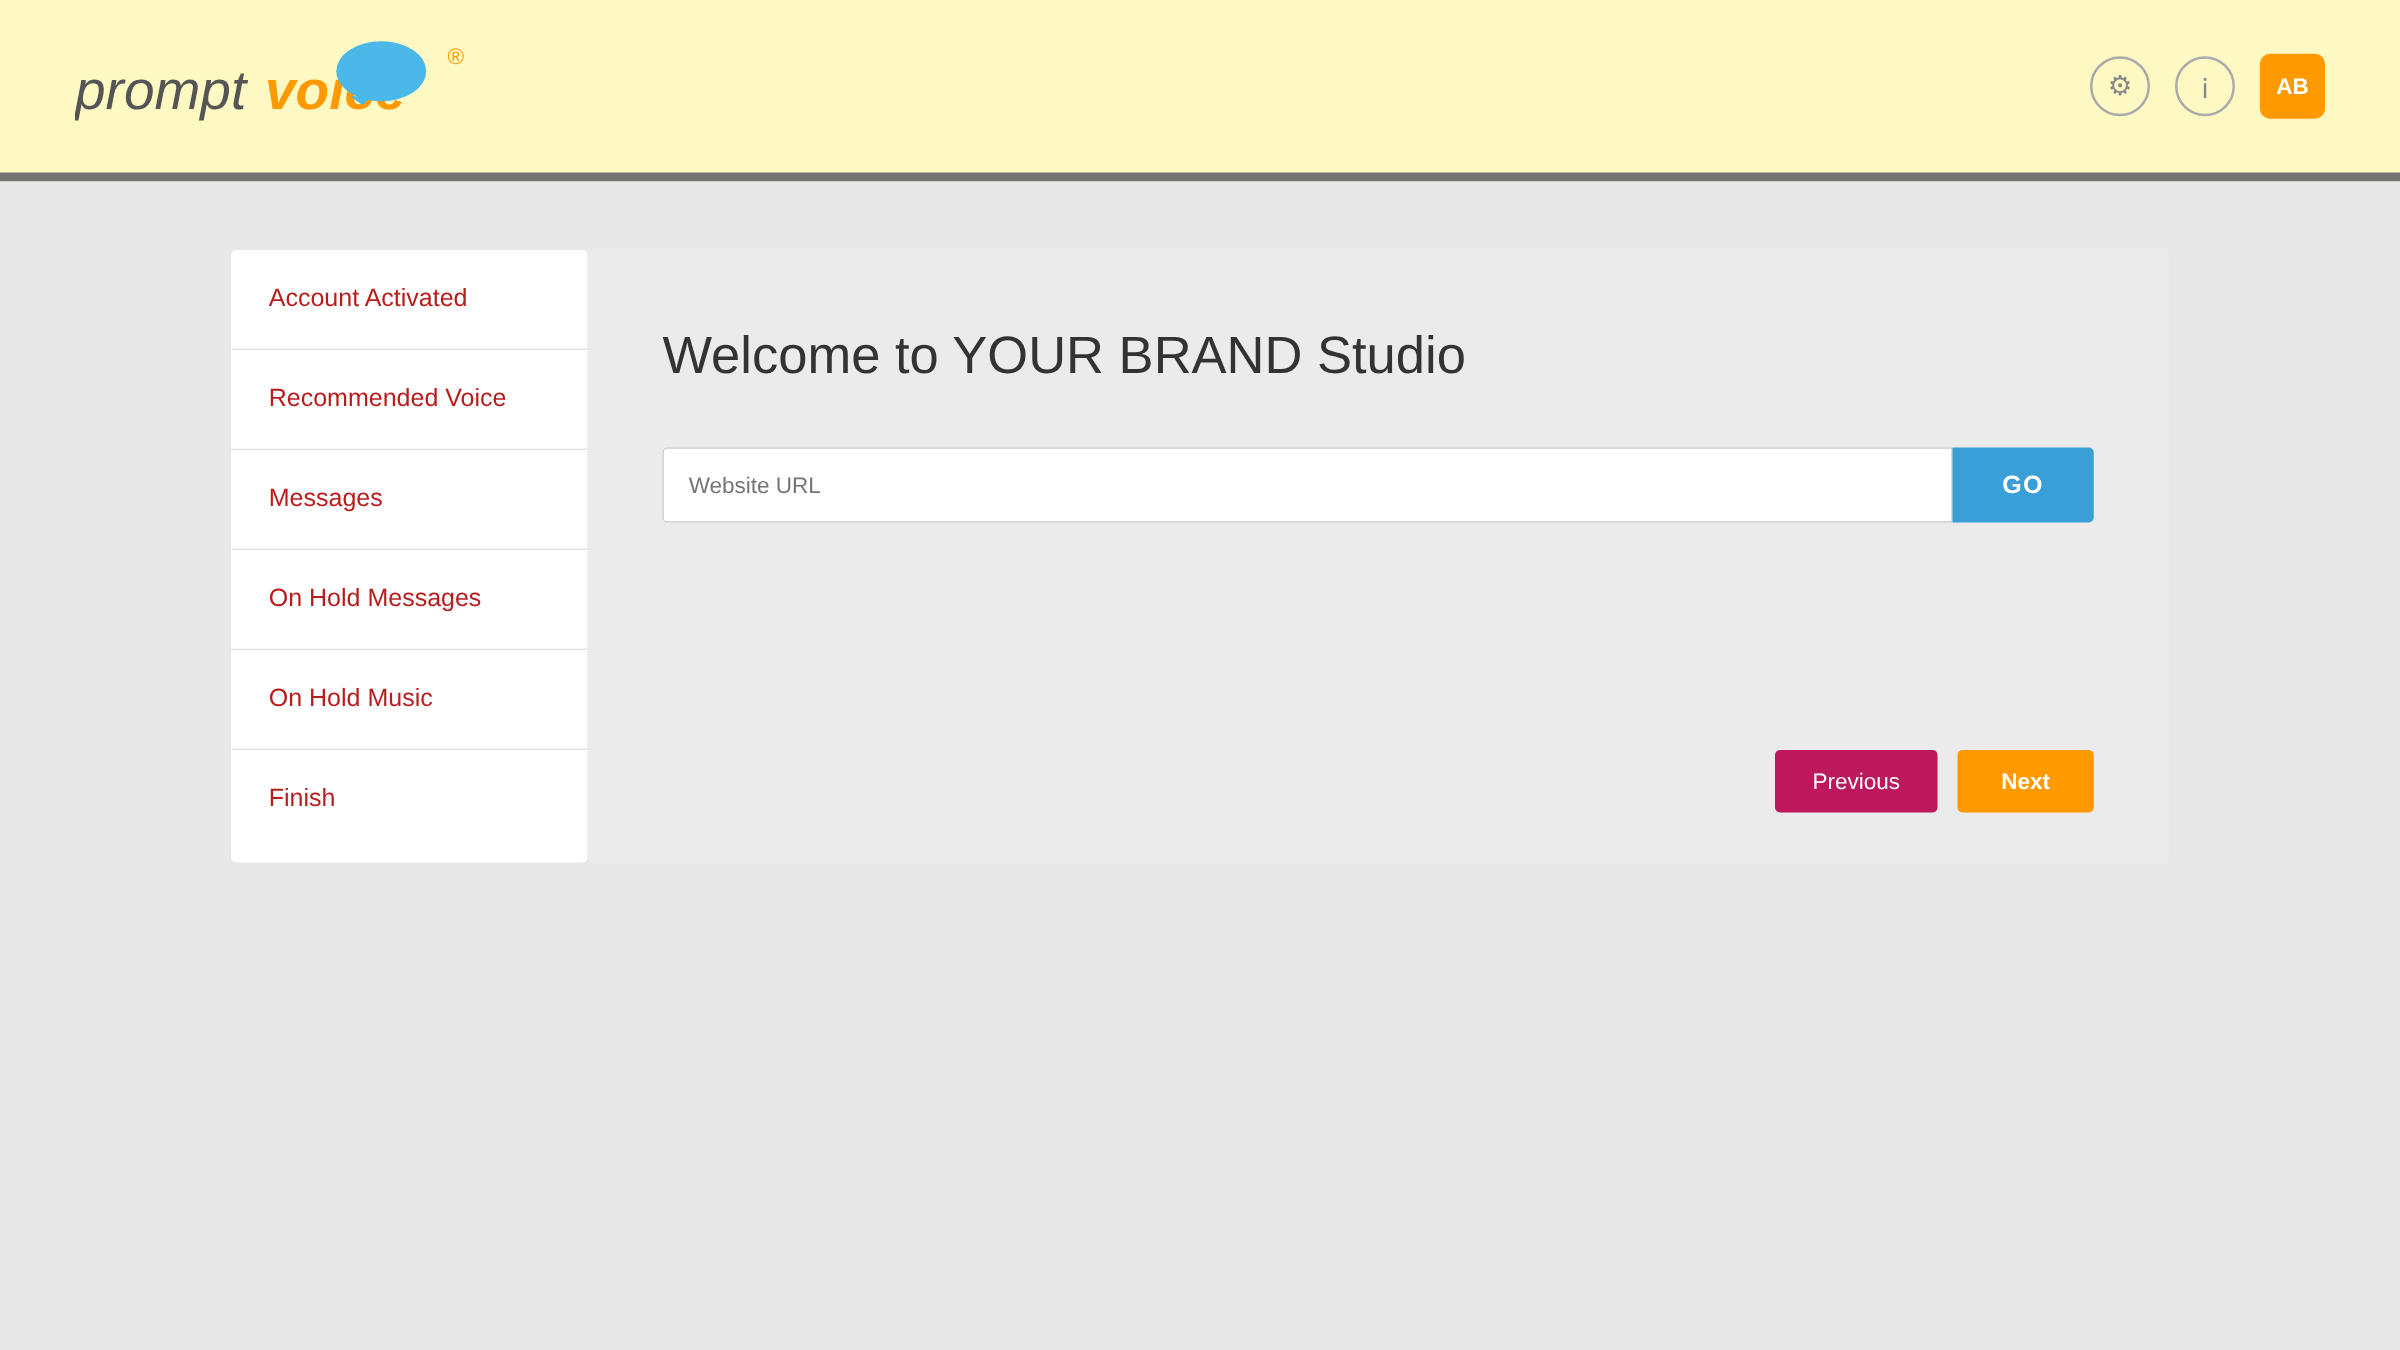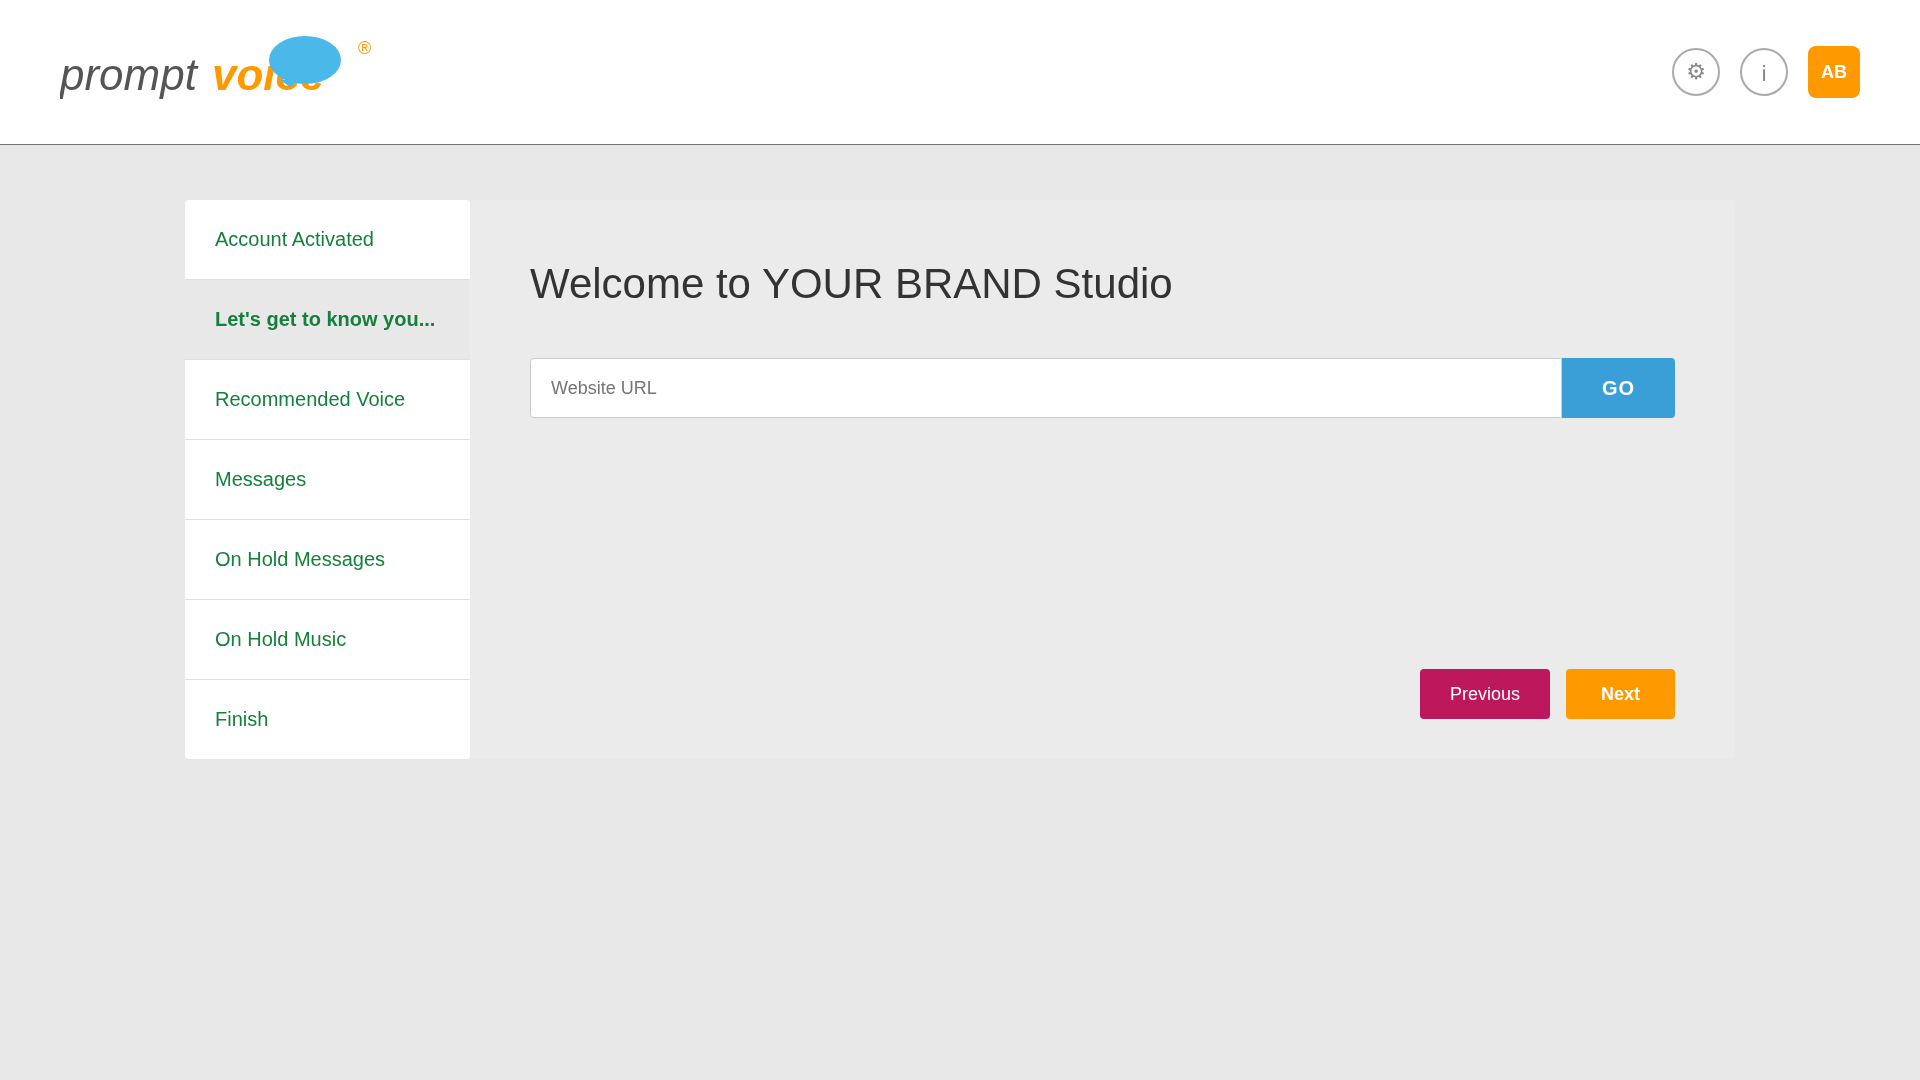--- a/index.html
+++ b/index.html
@@ -11,27 +11,27 @@
     body {
       background-color: #e8e8e8;
       font-family: 'Segoe UI', Arial, sans-serif;
       width: 1920px;
       height: 1080px;
       overflow: hidden;
     }
 
     
     .header {
-      background-color: #ffffff;
+      background-color: #fef9c3;
       height: 145px;
       display: flex;
       align-items: center;
       justify-content: space-between;
       padding: 0 60px;
-      border-bottom: 1px solid #737373;
+      border-bottom: 7px solid #737373;
     }
 
     .logo-area {
       display: flex;
       align-items: center;
     }
 
     .header-icons {
       display: flex;
       align-items: center;
@@ -79,21 +79,21 @@
       width: 285px;
       background-color: #ffffff;
       border-radius: 4px;
       overflow: hidden;
       flex-shrink: 0;
     }
 
     .sidebar-item {
       padding: 28px 30px;
       font-size: 20px;
-      color: #15803d;
+      color: #b91c1c;
       font-weight: 500;
       border-bottom: 1px solid #e0e0e0;
       cursor: pointer;
       background-color: #ffffff;
     }
 
     .sidebar-item.active {
       background-color: #e8e8e8;
       font-weight: 600;
     }
@@ -228,23 +228,20 @@
     </button>
   </div>
 </header>
 
 <div class="main-container">
 
   <nav class="sidebar">
     <div class="sidebar-item">
       <span>Account Activated</span>
     </div>
-    <div class="sidebar-item active">
-      <span>Let's get to know you...</span>
-    </div>
     <div class="sidebar-item">
       <span>Recommended Voice</span>
     </div>
     <div class="sidebar-item">
       <span>Messages</span>
     </div>
     <div class="sidebar-item">
       <span>On Hold Messages</span>
     </div>
     <div class="sidebar-item">

